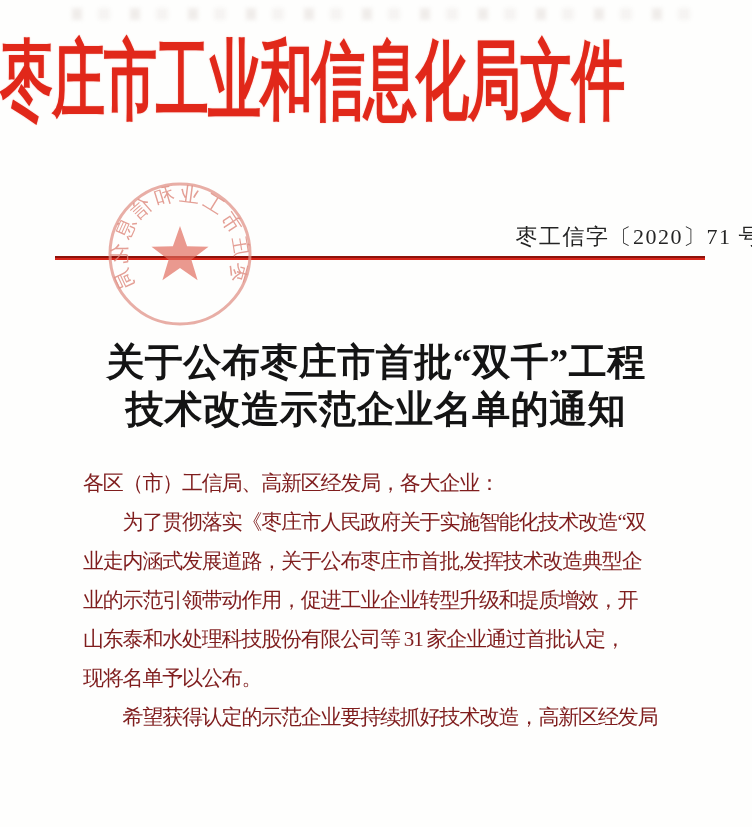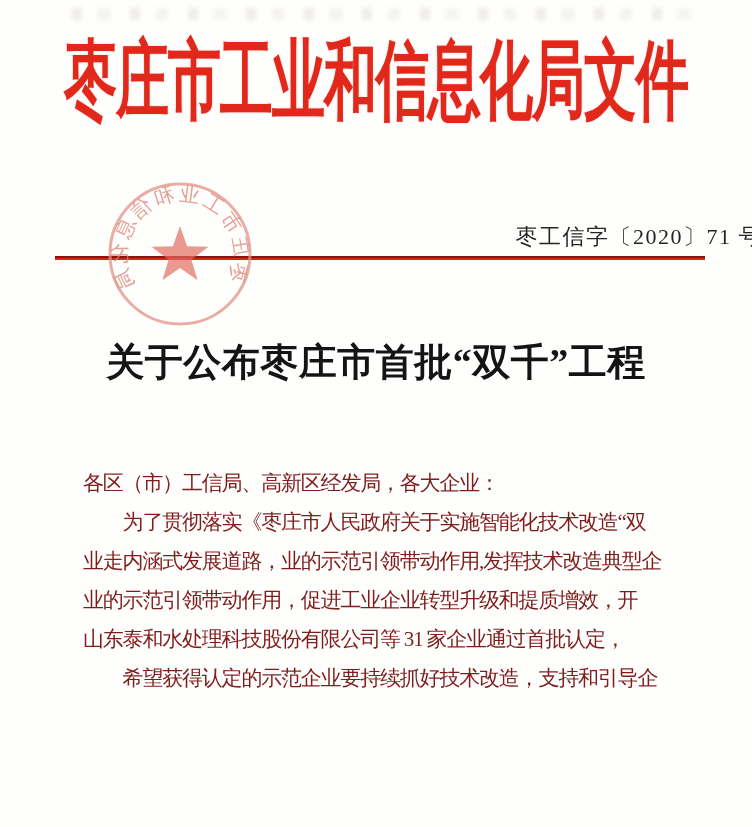--- a/index.html
+++ b/index.html
@@ -15,21 +15,20 @@
     position:absolute;left:72px;top:8px;width:630px;height:12px;
     background:repeating-linear-gradient(90deg,
       rgba(167,148,138,.30) 0 10px, rgba(0,0,0,0) 10px 26px,
       rgba(167,148,138,.18) 26px 38px, rgba(0,0,0,0) 38px 58px);
     filter:blur(2px);
     opacity:.55;
   }
   
   .masthead{
     position:absolute;top:23px;left:0;width:100%;
-    text-align:center;
     font-family:Liberation Mono, monospace;
   }
   .masthead .stretch{
     display:inline-block;
     font-size:53px;font-weight:bold;
     letter-spacing:-1px;
     color:#e1281a;
     transform:scaleY(1.64);
     transform-origin:top center;
     white-space:nowrap;
@@ -91,24 +90,26 @@
         <path id="sealArc" d="M 30,105 A 54,54 0 1,1 122,105" fill="none"></path>
       </defs>
       <text font-size="20" fill="#dd867a" letter-spacing="3" opacity="0.9" font-family="Liberation Serif, DejaVu Serif, serif">
         <textPath href="#sealArc" startOffset="4">枣庄市工业和信息化局</textPath>
       </text>
     </g>
   </svg>
 
   <div class="doc-title">
     <div>关于公布枣庄市首批“双千”工程</div>
+    <div>技术改造示范企业名单的通知</div>
   </div>
 
   <div class="body-text">
     <div class="body-line">各区（市）工信局、高新区经发局，各大企业：</div>
     <div class="body-line">　　为了贯彻落实《枣庄市人民政府关于实施智能化技术改造“双</div>
-    <div class="body-line">业走内涵式发展道路，业的示范引领带动作用,发挥技术改造典型企</div>
+    <div class="body-line">业走内涵式发展道路，关于公布枣庄市首批,发挥技术改造典型企</div>
     <div class="body-line">业的示范引领带动作用，促进工业企业转型升级和提质增效，开</div>
     <div class="body-line">山东泰和水处理科技股份有限公司等 31 家企业通过首批认定，</div>
-    <div class="body-line">　　希望获得认定的示范企业要持续抓好技术改造，支持和引导企</div>
+    <div class="body-line">现将名单予以公布。</div>
+    <div class="body-line">　　希望获得认定的示范企业要持续抓好技术改造，高新区经发局</div>
   </div>
 
 </div>
 
 </body></html>

